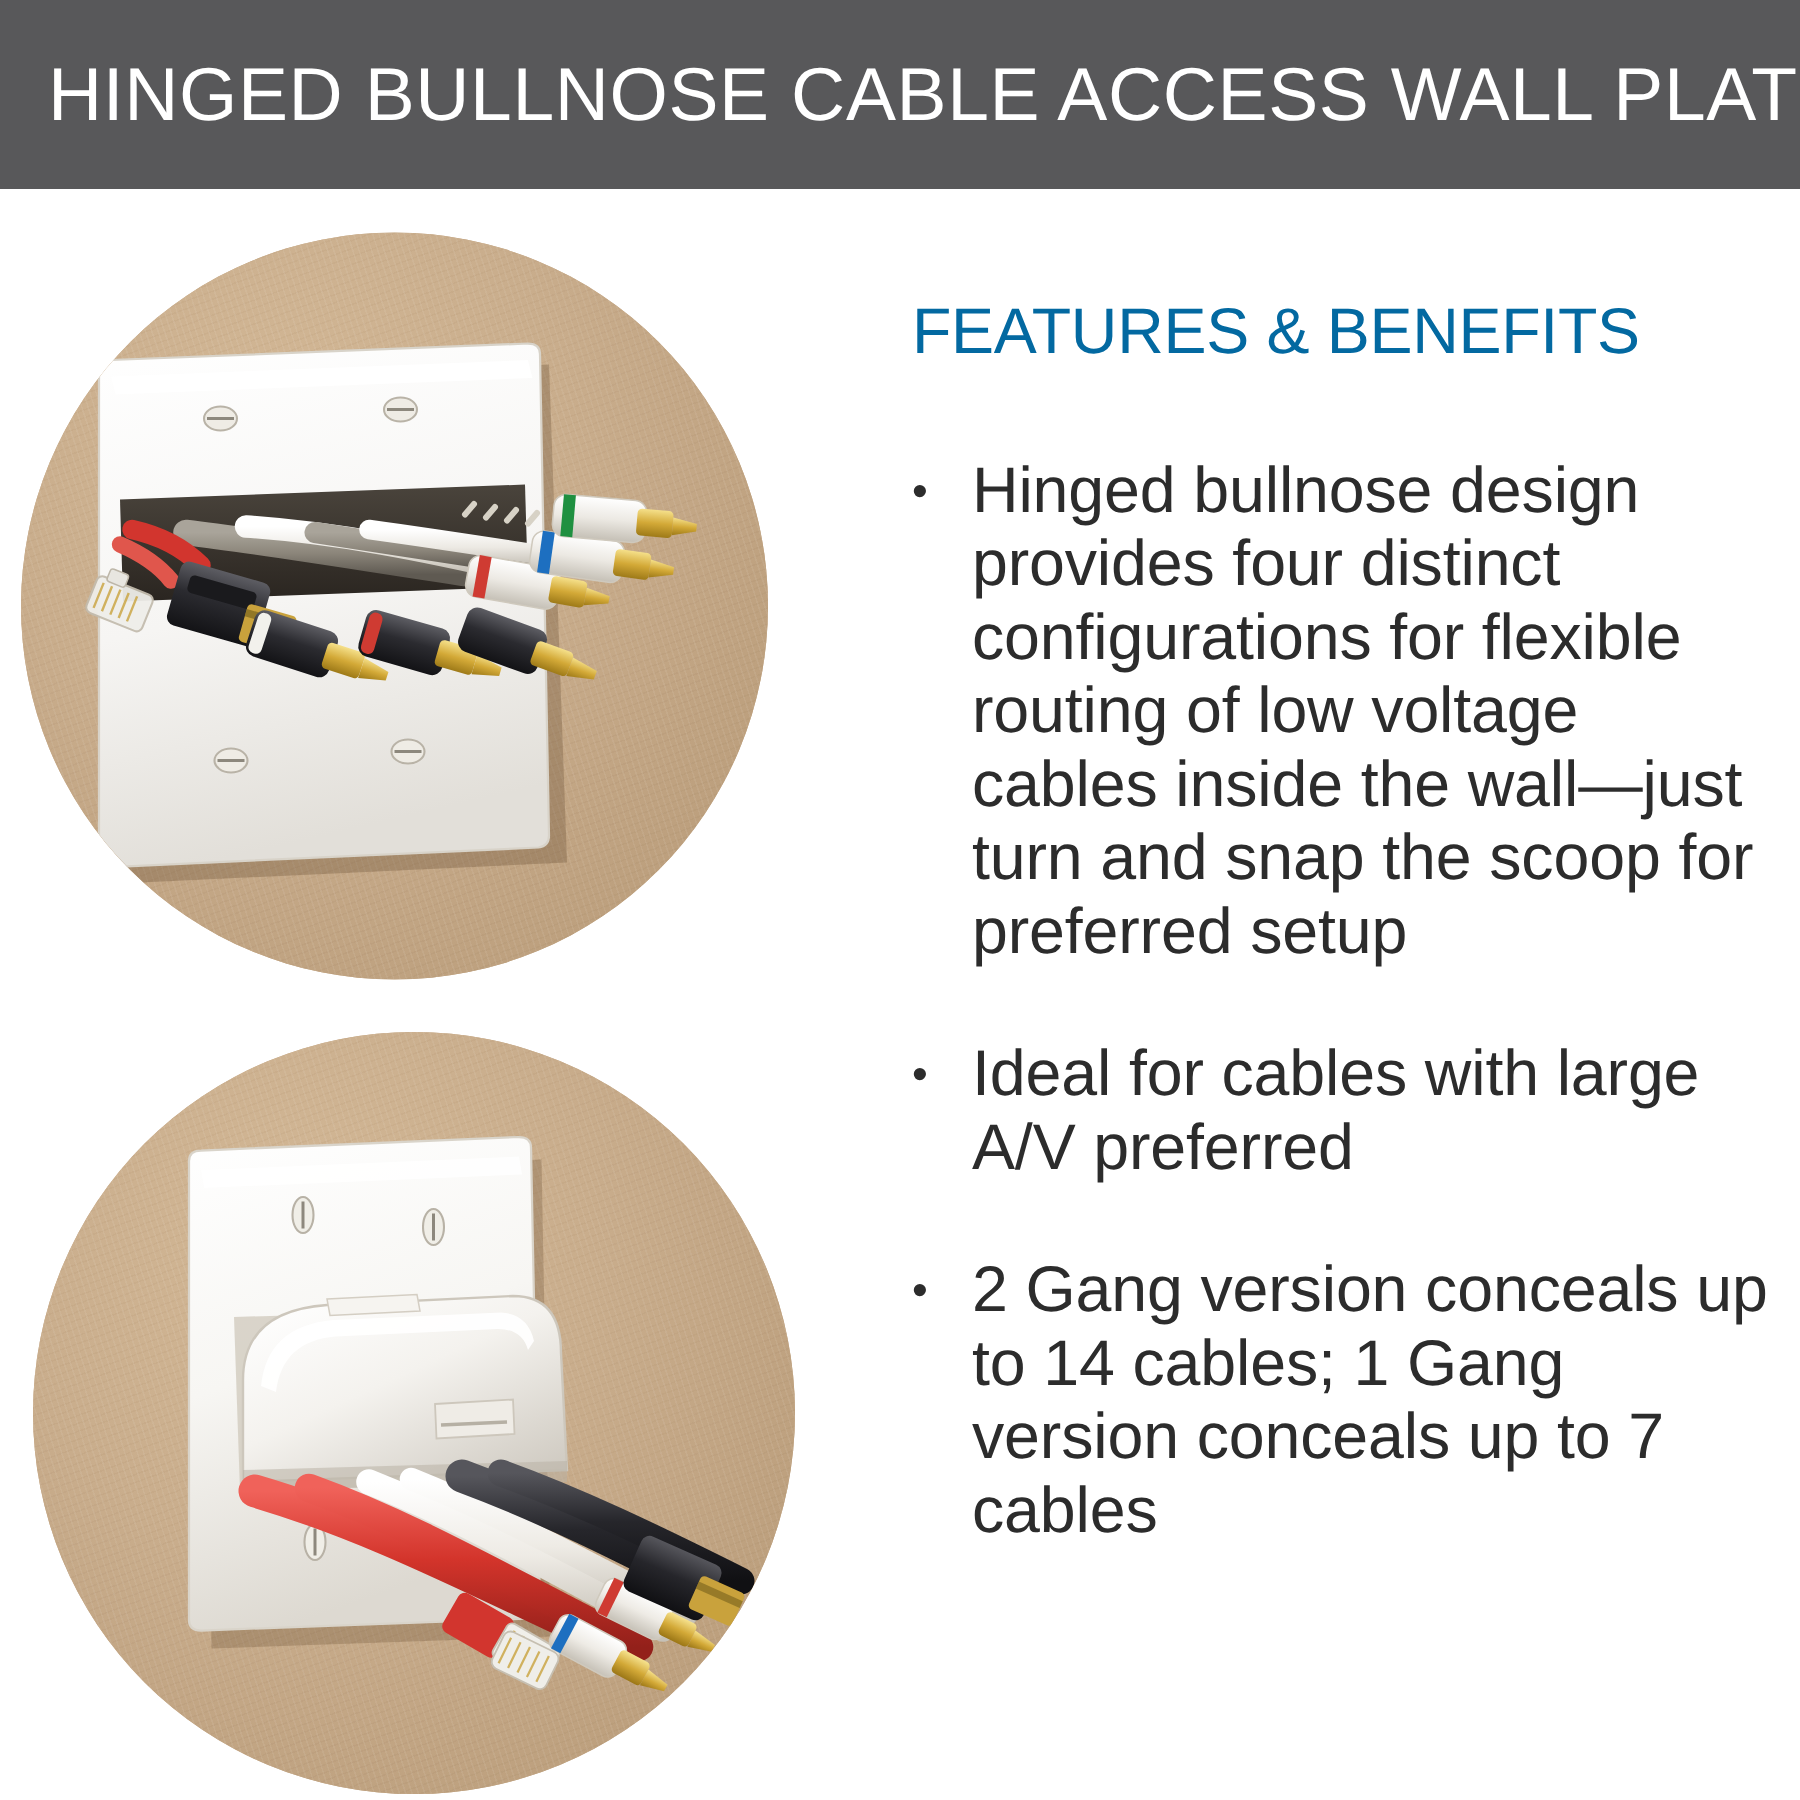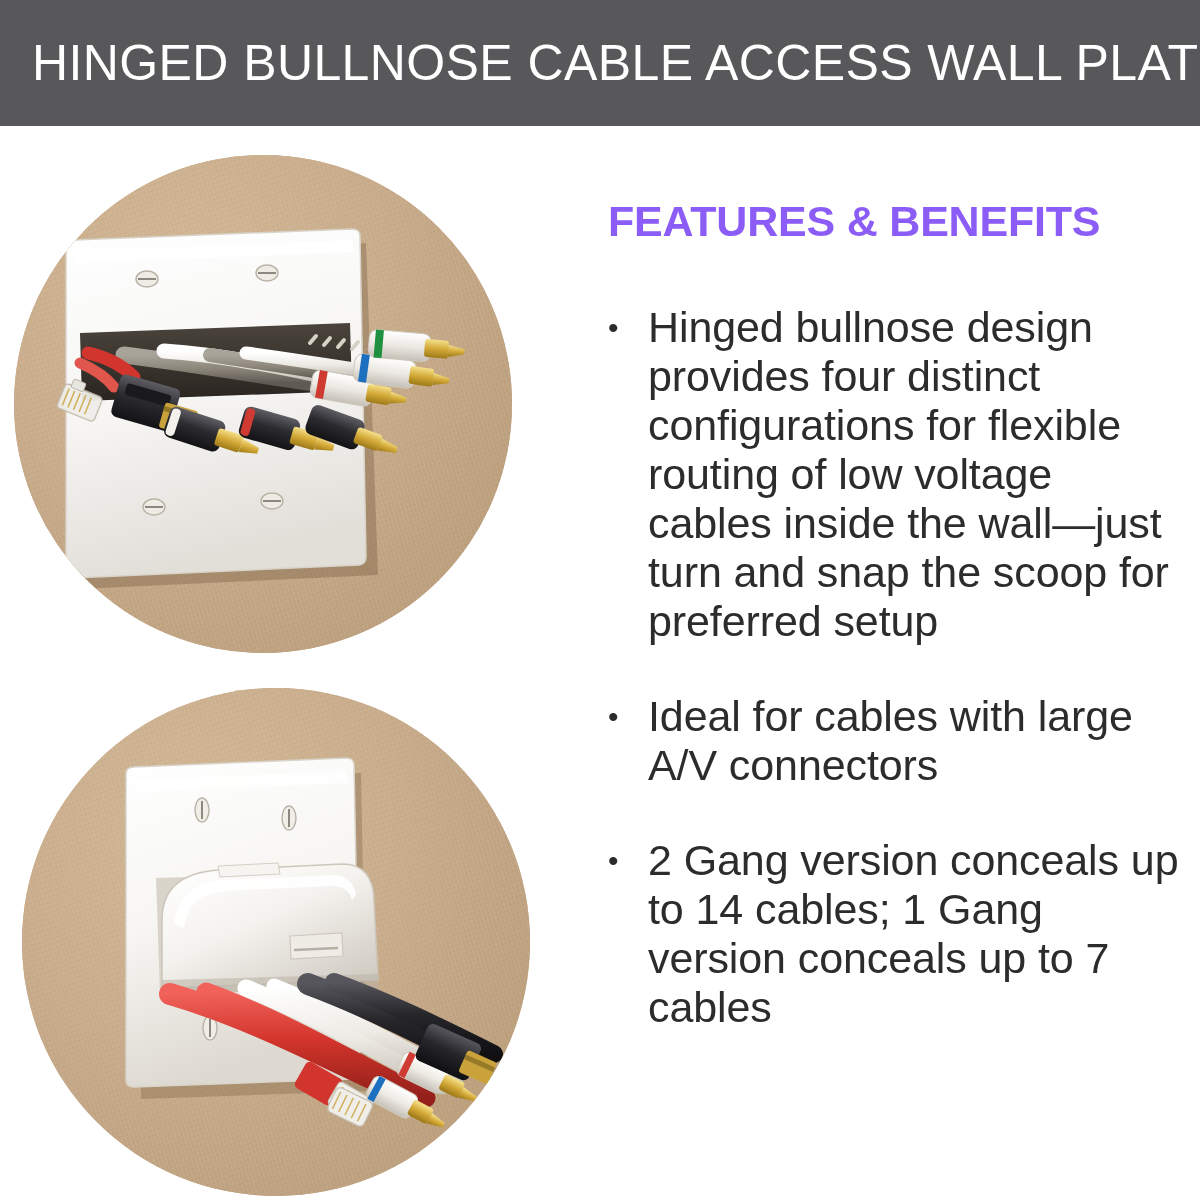--- a/index.html
+++ b/index.html
@@ -80,22 +80,22 @@
 
   
   .content {
     position: absolute;
     left: 604px;
     top: 198px;
     width: 578px;
   }
   .section-heading {
     font-size: 43px;
-    color: #8b5cf6;
-    font-weight: 700;
+    color: #0369a1;
+    font-weight: 400;
     line-height: 1.1;
     margin: 0 0 58px 4px;
     letter-spacing: -0.2px;
   }
   .bullets {
     list-style: none;
     margin: 0;
     padding: 0;
   }
   .bullet {
@@ -352,21 +352,21 @@
   <div class="content">
     <h2 class="section-heading">FEATURES &amp; BENEFITS</h2>
 
     <ul class="bullets">
       <li class="bullet">
         <span class="bullet-dot">•</span>
         <span class="bullet-text">Hinged bullnose design provides four distinct configurations for flexible routing of low voltage cables inside the wall—just turn and snap the scoop for preferred setup</span>
       </li>
       <li class="bullet">
         <span class="bullet-dot">•</span>
-        <span class="bullet-text">Ideal for cables with large A/V connectors</span>
+        <span class="bullet-text">Ideal for cables with large A/V preferred</span>
       </li>
       <li class="bullet">
         <span class="bullet-dot">•</span>
         <span class="bullet-text">2 Gang version conceals up to 14 cables; 1 Gang version conceals up to 7 cables</span>
       </li>
     </ul>
   </div>
 
 </div>
 

